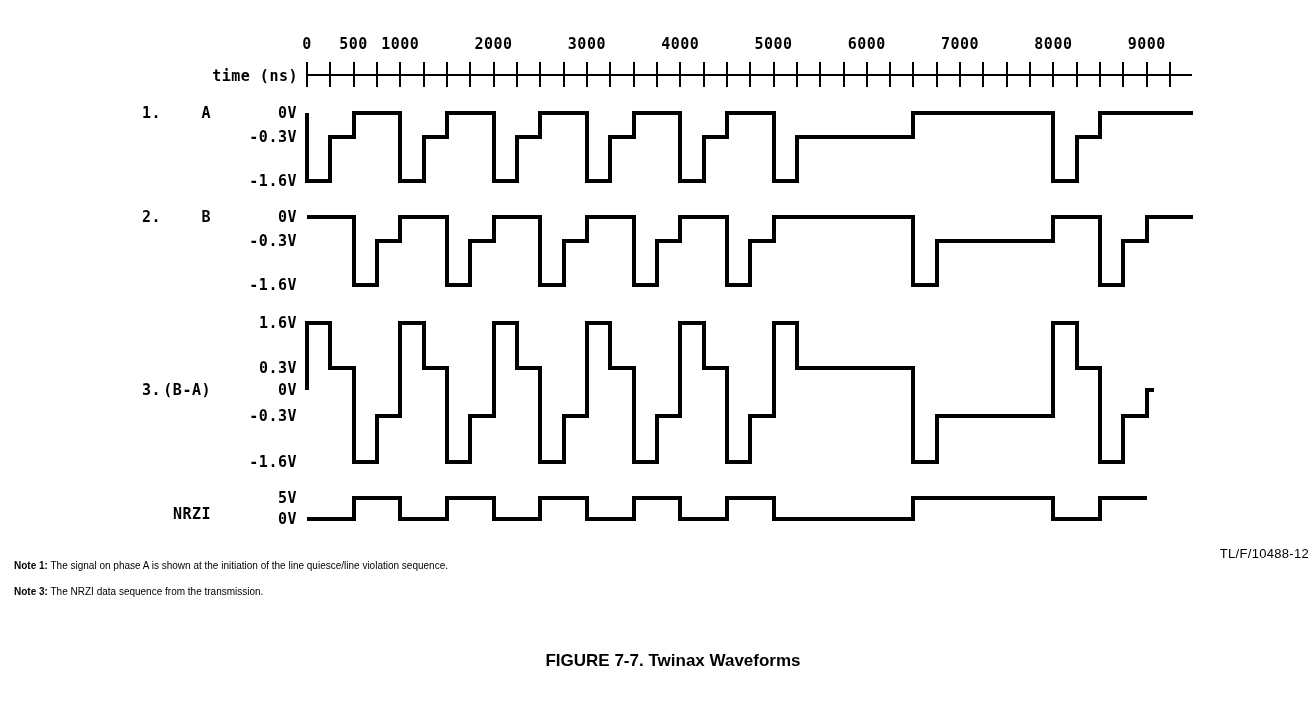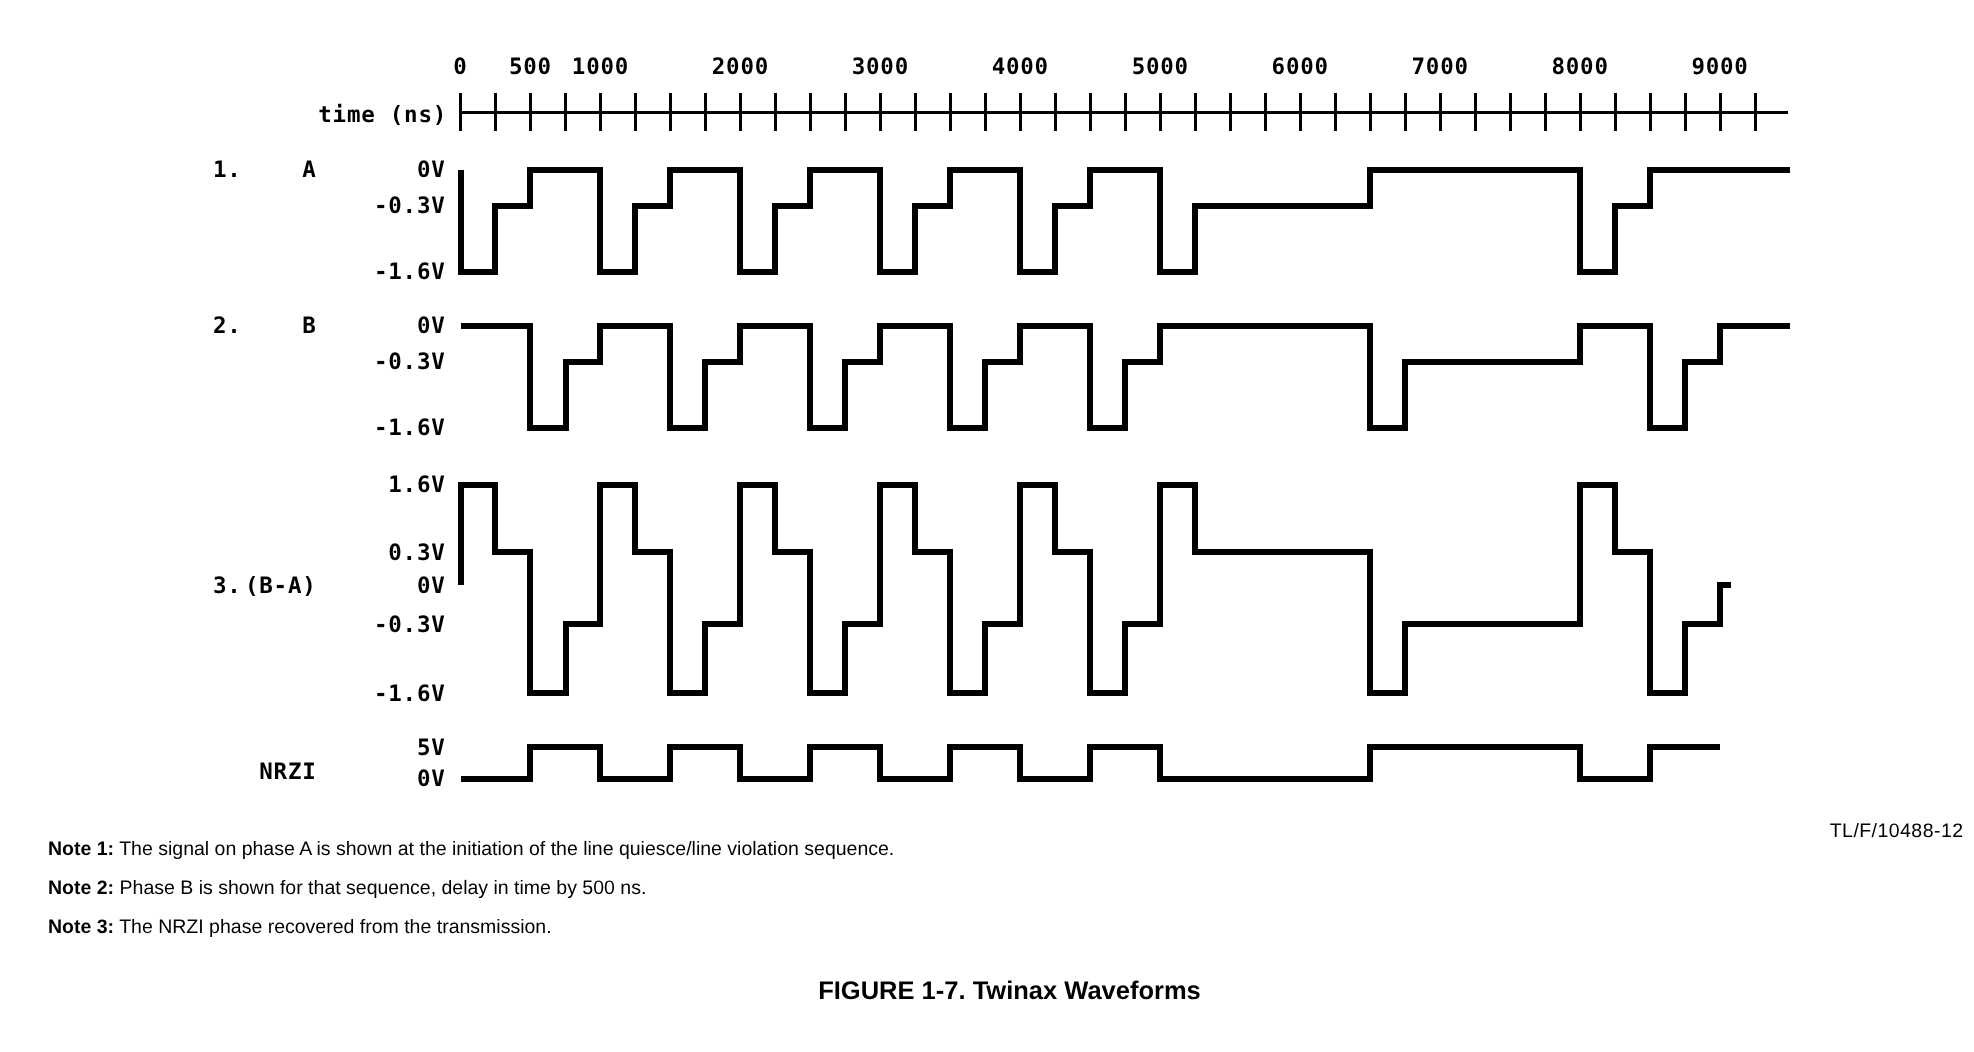--- a/index.html
+++ b/index.html
@@ -21,23 +21,23 @@
   }
   .doc-number{
     position:absolute;
     top:546px;
     right:7px;
     font-size:13px;
     letter-spacing:0.3px;
   }
   .notes{
     position:absolute;
-    left:32px;
+    left:14px;
     top:558px;
-    font-size:13px;
+    font-size:10px;
   }
   .note{margin:0 0 11px 0;line-height:15px;}
   .note b{font-weight:bold;}
   .caption{
     position:absolute;
     top:651px;
     left:30px;
     width:1286px;
     text-align:center;
     font-size:17px;
@@ -128,24 +128,20 @@
     </svg>
 
   <div class="doc-number">TL/F/10488-12</div>
 
   <div class="notes">
     <div class="note">
       <b>Note 1:</b>
       <span>The signal on phase A is shown at the initiation of the line quiesce/line violation sequence.</span>
     </div>
     <div class="note">
-      <b>Note 2:</b>
-      <span>Phase B is shown for that sequence, delay in time by 500 ns.</span>
-    </div>
-    <div class="note">
       <b>Note 3:</b>
-      <span>The NRZI phase recovered from the transmission.</span>
+      <span>The NRZI data sequence from the transmission.</span>
     </div>
   </div>
 
-  <div class="caption">FIGURE 1-7. Twinax Waveforms</div>
+  <div class="caption">FIGURE 7-7. Twinax Waveforms</div>
 
 </div>
 
 </body></html>

